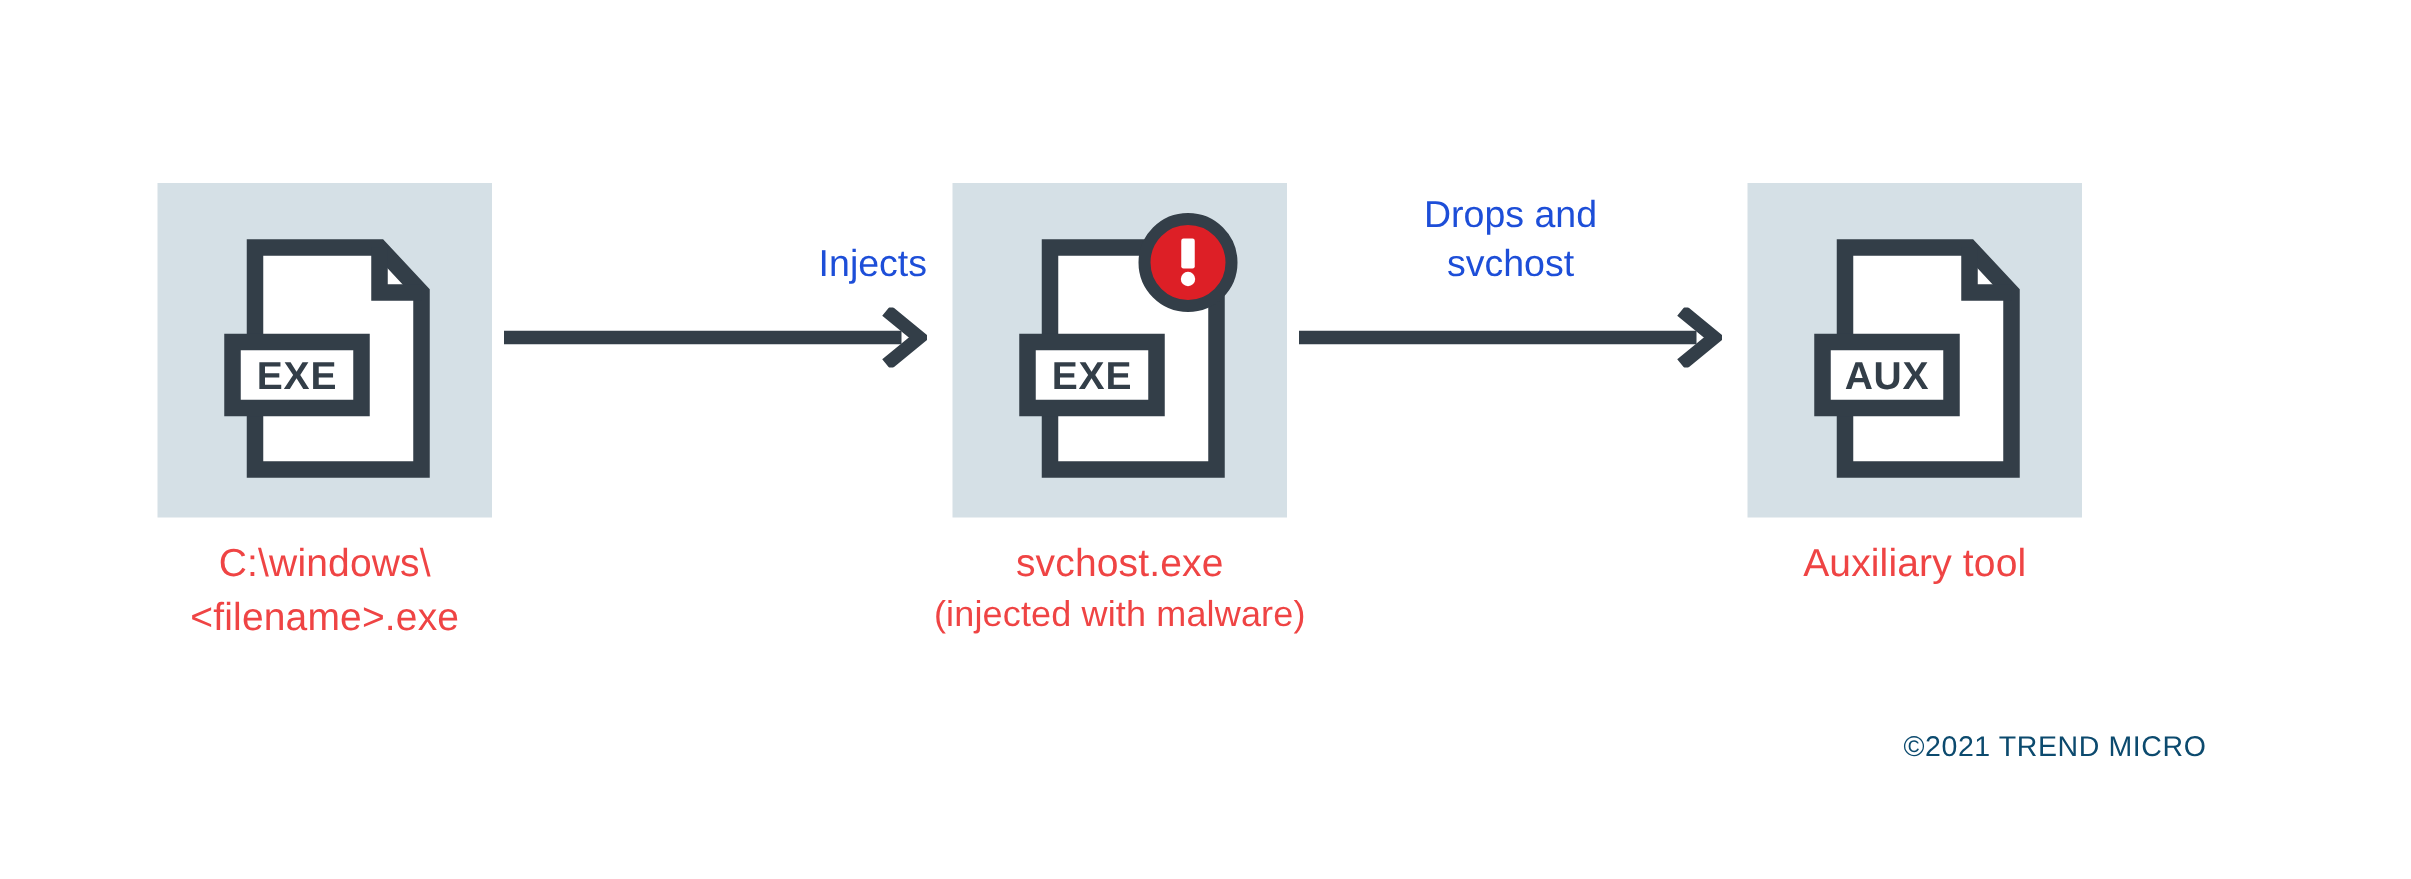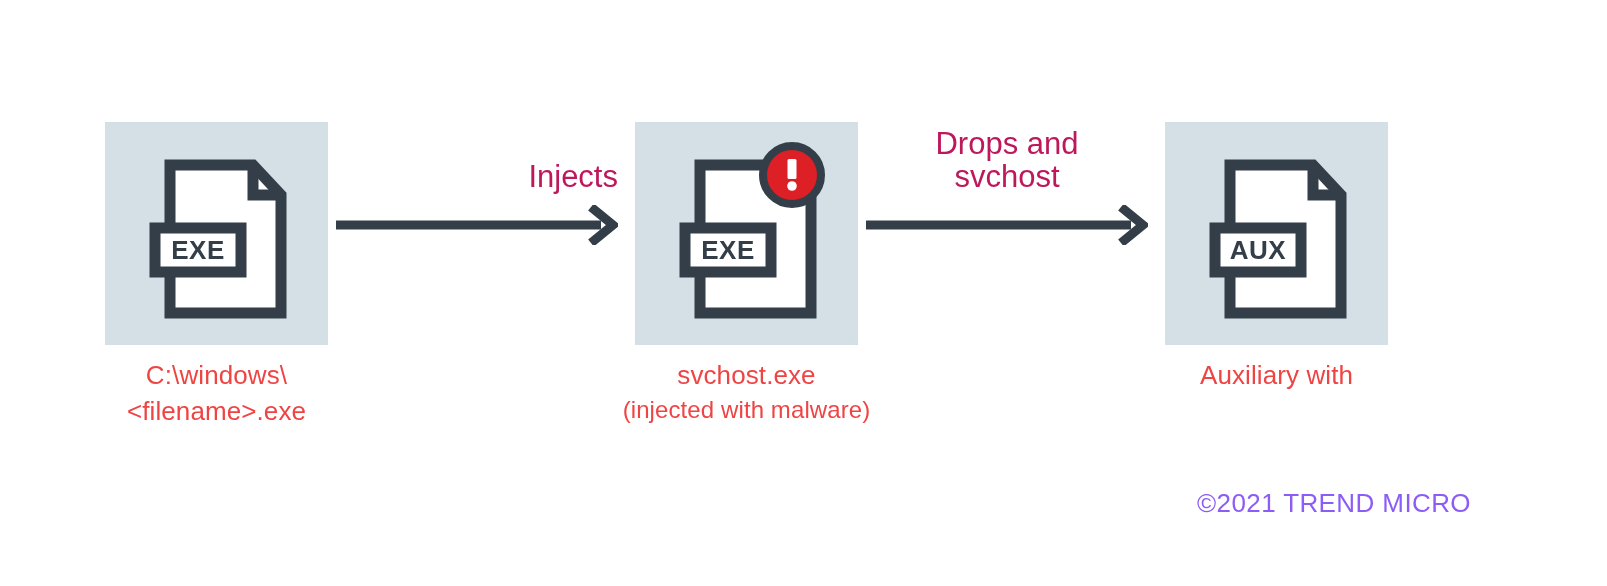--- a/index.html
+++ b/index.html
@@ -65,33 +65,33 @@
 
   
   .arrow {
     position: absolute;
   }
   .arrow svg { display: block; }
 
   .arrow-label {
     position: absolute;
     text-align: center;
-    color: #be185d;
-    font-size: 31px;
+    color: #1d4ed8;
+    font-size: 25px;
     line-height: 33px;
   }
   .arrow-label span { display: block; white-space: pre; }
 
   
   .copyright {
     position: absolute;
     right: 136px;
     top: 488px;
-    font-size: 26px;
-    color: #8b5cf6;
+    font-size: 19px;
+    color: #0c4a6e;
     letter-spacing: 0.4px;
     white-space: pre;
   }
 </style>
 </head>
 <body>
 
 <div id="canvas">
 
   <div class="node" style="left:105px;">
@@ -163,19 +163,19 @@
       <div class="icon-wrap">
         <svg width="223" height="223" viewBox="0 0 223 223" xmlns="http://www.w3.org/2000/svg">
           <path d="M65 43 L148 43 L176 73 L176 191 L65 191 Z" fill="#ffffff" stroke="#333e48" stroke-width="11" stroke-linejoin="miter"></path>
           <path d="M148 43 L148 73 L176 73" fill="none" stroke="#333e48" stroke-width="11" stroke-linejoin="miter"></path>
           <rect x="50" y="106" width="86" height="44" fill="#ffffff" stroke="#333e48" stroke-width="11"></rect>
           <text x="93" y="137" text-anchor="middle" font-family="Liberation Sans, sans-serif" font-size="26" font-weight="bold" fill="#333e48" letter-spacing="0.5">AUX</text>
         </svg>
       </div>
     </div>
     <div class="caption">
-      <span class="caption-line">Auxiliary with</span>
+      <span class="caption-line">Auxiliary tool</span>
     </div>
   </div>
 
   <div class="copyright">©2021 TREND MICRO</div>
 
 </div>
 
 </body></html>

